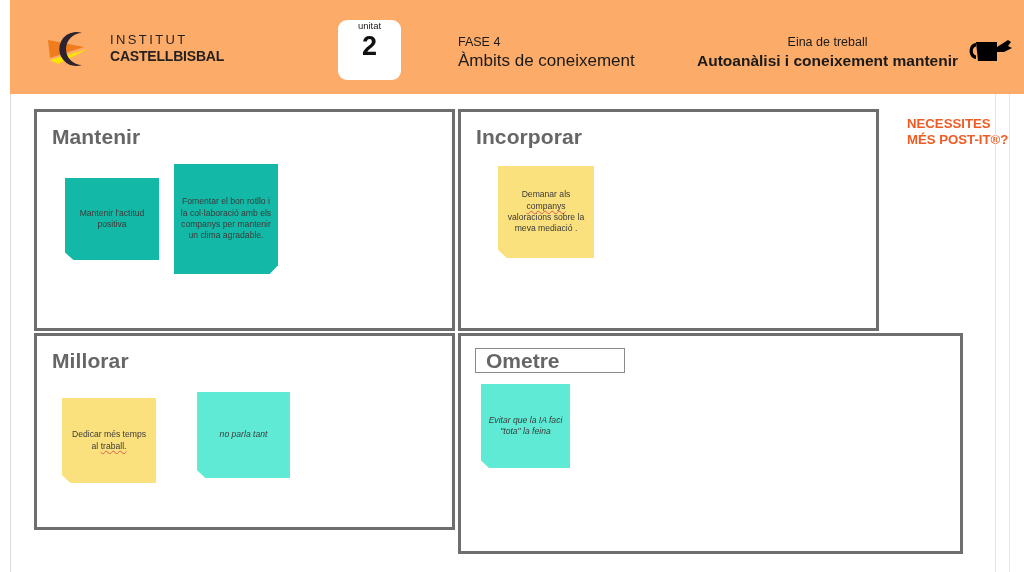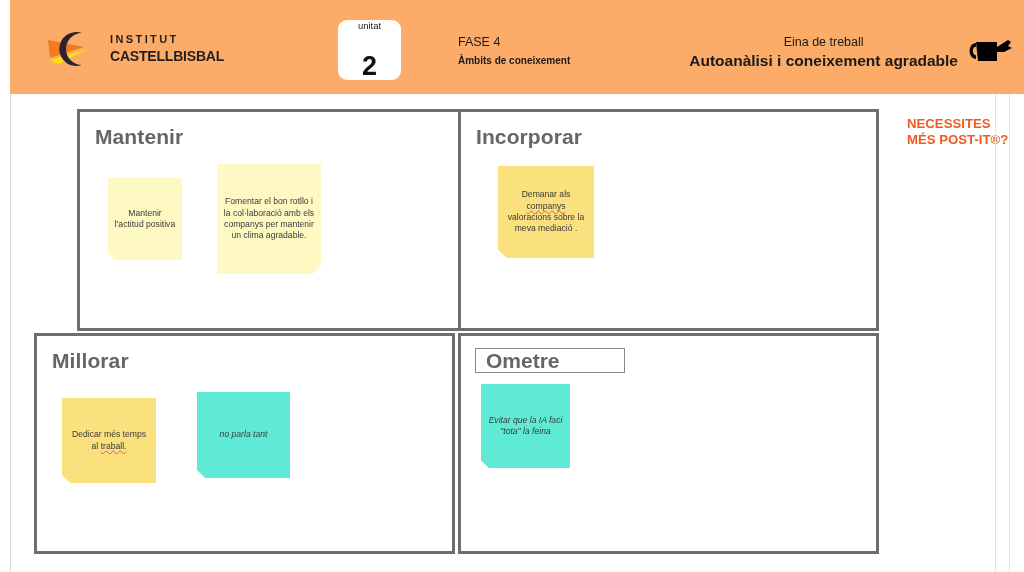--- a/index.html
+++ b/index.html
@@ -14,43 +14,43 @@
   
   .header {
     position: absolute; left: 10px; top: 0; width: 1014px; height: 94px;
     background: #fcac68;
     overflow: hidden;
   }
   .logo-wrap { position: absolute; left: 34px; top: 28px; width: 180px; height: 42px; }
   .logo-mark { position: absolute; left: 0; top: 0; width: 62px; height: 42px; }
   .logo-text { position: absolute; left: 66px; top: 5px; color: #231f20; }
   .logo-text .l1 {
-    font-size: 11px; letter-spacing: 2.4px; font-weight: 700;
+    font-size: 13px; letter-spacing: 2.4px; font-weight: 400;
     line-height: 13px;
   }
   .logo-text .l2 {
     font-size: 14px; font-weight: 700; letter-spacing: -0.2px;
     line-height: 18px; margin-top: 1px;
   }
 
   .unit-badge {
     position: absolute; left: 328px; top: 20px; width: 63px; height: 60px;
     background: #ffffff; border-radius: 9px;
-    display: flex; flex-direction: column; align-items: center; justify-content: space-between;
+    display: flex; flex-direction: column; align-items: center; justify-content: flex-start;
   }
   .unit-badge .unit-label {
     font-size: 9.5px; color: #1a1a1a; line-height: 11px; margin-bottom: 1px;
   }
   .unit-badge .unit-number {
     font-size: 27px; font-weight: 700; color: #111111; line-height: 28px;
   }
 
   .phase-block { position: absolute; left: 412px; top: 35px; color: #1a1a1a; margin-left: 36px; }
   .phase-block .phase-kicker { font-size: 12.5px; line-height: 15px; }
-  .phase-block .phase-title { font-size: 10px; font-weight: 700; line-height: 19px; margin-top: 1px; }
+  .phase-block .phase-title { font-size: 17px; font-weight: 400; line-height: 19px; margin-top: 1px; }
 
   .tool-block { position: absolute; right: 66px; top: 35px; text-align: center; color: #1a1a1a; }
   .tool-block .tool-kicker { font-size: 12.5px; line-height: 15px; }
   .tool-block .tool-title { font-size: 15.5px; font-weight: 700; line-height: 19px; margin-top: 1px; }
   .watering-can { position: absolute; right: 10px; top: 34px; width: 50px; height: 30px; }
 
   
   .canvas {
     position: absolute; left: 10px; top: 94px; width: 1000px; height: 478px;
     background: #ffffff;
@@ -58,24 +58,24 @@
     border-right: 1px solid #e4e4e4;
     box-sizing: border-box;
   }
 
   .grid { position: absolute; left: 23px; top: 15px; width: 845px; height: 445px; }
 
   .quadrant {
     position: absolute; box-sizing: border-box;
     border: 3px solid #6e6e6e; background: #ffffff;
   }
-  .q-tl { left: 0;   top: 0;   width: 421px; height: 222px; margin-left: 43px; }
+  .q-tl { left: 0;   top: 0;   width: 421px; height: 222px; }
   .q-tr { left: 424px; top: 0; width: 421px; height: 222px; }
-  .q-bl { left: 0;   top: 224px; width: 421px; height: 221px; }
-  .q-br { left: 424px; top: 224px; width: 421px; height: 221px; }
+  .q-bl { left: 0;   top: 224px; width: 421px; height: 197px; }
+  .q-br { left: 424px; top: 224px; width: 505px; height: 221px; }
 
   .q-title {
     position: absolute; left: 15px; top: 13px;
     font-size: 21px; font-weight: 700; color: #666666; letter-spacing: 0.1px;
   }
   .q-title-box {
     position: absolute; left: 14px; top: 12px;
     width: 150px; height: 25px;
     border: 1px solid #8a8a8a; background: #ffffff;
     display: flex; align-items: center;
@@ -91,28 +91,28 @@
     display: flex; align-items: center; justify-content: center;
     text-align: center;
     color: #3a3a3a; font-size: 8.6px; line-height: 11.4px;
     padding: 4px 6px;
     filter: drop-shadow(2px 3px 3px rgba(0,0,0,0.34));
   }
   .note .note-text { width: 100%; }
   .note.curl-bl { clip-path: polygon(0 0, 100% 0, 100% 100%, 9% 100%, 0 91%); }
   .note.curl-br { clip-path: polygon(0 0, 100% 0, 100% 92%, 92% 100%, 0 100%); }
 
-  .note-green  { background: #fef9c3; }
+  .note-green  { background: #14b8a6; }
   .note-yellow { background: #fae17e; }
   .note-orange { background: #5eead4; font-style: italic; }
 
   .spell { text-decoration: underline wavy #e05a52; text-decoration-skip-ink: none; }
 
   
-  #note-mantenir-1   { left: 28px;  top: 66px;  width: 74px;  height: 82px; }
+  #note-mantenir-1   { left: 28px;  top: 66px;  width: 94px;  height: 82px; }
   #note-mantenir-2   { left: 137px; top: 52px;  width: 104px; height: 110px; }
   #note-incorporar-1 { left: 37px;  top: 54px;  width: 96px;  height: 92px; }
   #note-millorar-1   { left: 25px;  top: 62px;  width: 94px;  height: 85px; }
   #note-millorar-2   { left: 160px; top: 56px;  width: 93px;  height: 86px; }
   #note-ometre-1     { left: 20px;  top: 48px;  width: 89px;  height: 84px; }
 
   
   .sidebar-cta {
     position: absolute; left: 896px; top: 22px; width: 120px;
     color: #ef5b23; font-size: 13.2px; font-weight: 700; line-height: 16px;
@@ -146,21 +146,21 @@
       <div class="unit-number">2</div>
     </div>
 
     <div class="phase-block">
       <div class="phase-kicker">FASE 4</div>
       <div class="phase-title">Àmbits de coneixement</div>
     </div>
 
     <div class="tool-block">
       <div class="tool-kicker">Eina de treball</div>
-      <div class="tool-title">Autoanàlisi i coneixement agradable</div>
+      <div class="tool-title">Autoanàlisi i coneixement mantenir</div>
     </div>
 
     <svg class="watering-can" viewBox="0 0 50 30">
       <path d="M12 8 L33 8 L33 27 L14 27 Z" fill="#000000"></path>
       <path d="M33 13 L44 6 L47 8 L44 12 L48 14 L40 18 L33 18 Z" fill="#000000"></path>
       <path d="M12 9 C4 9, 3 24, 12 25 L12 21.5 C7.5 20.5, 8 13, 12 12.5 Z" fill="#000000"></path>
     </svg>
   </div>
 
   <div class="canvas">

